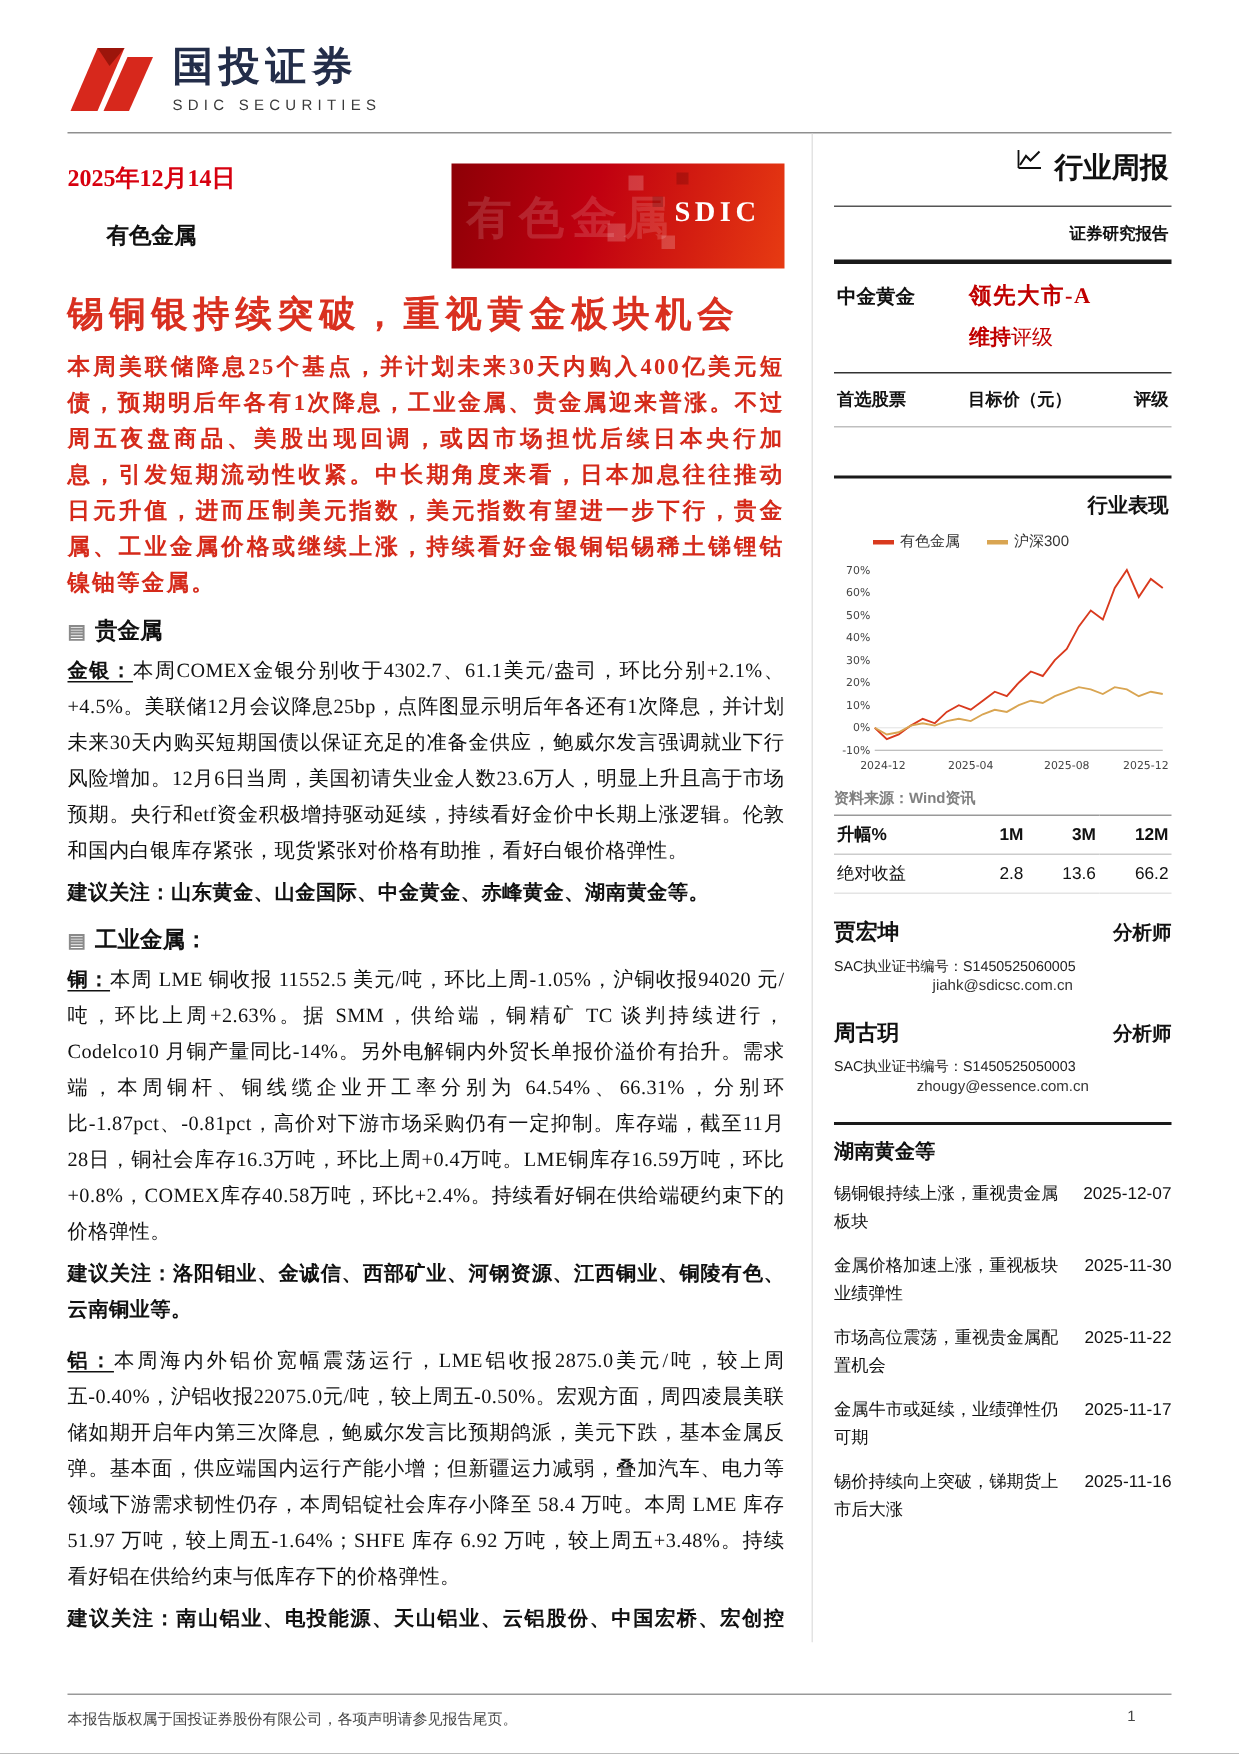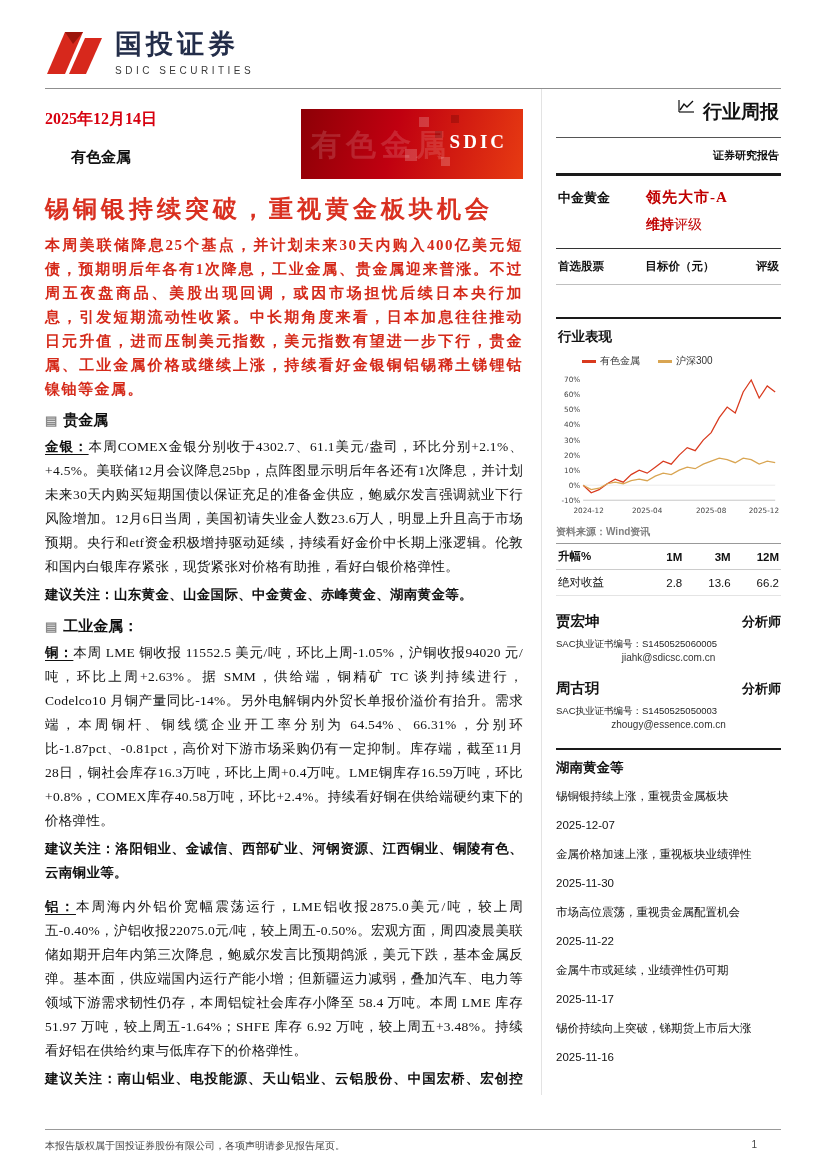--- a/index.html
+++ b/index.html
@@ -66,40 +66,40 @@
   .rating-row { display:flex; align-items:baseline; }
   .rating-label { width:88px; font-weight:bold; font-size:13px; }
   .rating-value { color:#c00000; font-weight:bold; font-size:15px; letter-spacing:1px;
                   font-family:"Liberation Serif", serif; }
   .rating-status { margin-left:88px; margin-top:9px; color:#c00000; font-size:14px;
                    font-family:"Liberation Serif", serif; }
   .rating-status .strong { font-weight:bold; }
   .stock-table { display:flex; justify-content:space-between; padding:10px 2px;
                  font-size:11.5px; font-weight:bold; border-bottom:1px solid #bfbfbf; }
   .perf { margin-top:32px; }
-  .perf-title { border-top:2px solid #1a1a1a; padding:9px 2px 4px; font-size:13.5px; font-weight:bold; }
+  .perf-title { border-top:2px solid #1a1a1a; padding:9px 2px 4px; font-size:13.5px; font-weight:bold;text-align:right; }
   .legend { display:flex; gap:18px; align-items:center; padding:4px 0 0 26px; font-size:10px; color:#333; }
   .legend .marker { display:inline-block; width:14px; height:3px; margin-right:4px; vertical-align:middle; }
   #perf-svg { width:100%; height:150px; display:block; }
   .ytick,.xtick { font-size:7.5px; fill:#444; font-family:"DejaVu Sans", sans-serif; }
   .source { font-size:10px; color:#808080; font-weight:bold; margin:7px 0 4px; }
   table.returns { width:100%; border-collapse:collapse; font-size:11.5px; margin-top:2px; }
   table.returns th, table.returns td { padding:5px 2px; text-align:right; }
   table.returns th:first-child, table.returns td:first-child { text-align:left; }
   table.returns thead th { font-weight:bold; border-top:1px solid #999; border-bottom:1px solid #ccc; }
   table.returns td { border-bottom:1px solid #e4e4e4; }
   .analyst { margin-top:16px; }
   .analyst-row { display:flex; justify-content:space-between; align-items:baseline; }
   .analyst-name { font-size:14.5px; font-weight:bold; font-family:"Liberation Serif", serif; }
   .analyst-role { font-size:13px; font-weight:bold; font-family:"Liberation Serif", serif; }
   .analyst-cert { font-size:9.5px; color:#222; margin-top:7px; }
   .analyst-email { font-size:10px; color:#333; margin-top:1px; text-align:center; }
   .related { margin-top:18px; border-top:2px solid #1a1a1a; padding-top:9px; }
   .related-title { font-size:13.5px; font-weight:bold; }
-  .report-item { display:flex; gap:10px; margin-top:10px; font-size:11.5px; line-height:19px;flex-direction:column; }
+  .report-item { display:flex; gap:10px; margin-top:10px; font-size:11.5px; line-height:19px; }
   .report-item .rtitle { flex:1; }
   .report-item .rdate { white-space:nowrap; }
 
   
   .footer { position:absolute; left:45px; right:45px; bottom:16px; background:#fff;
             border-top:1px solid #999; padding-top:9px; display:flex;
             justify-content:space-between; font-size:10px; color:#444;gap:42px; }
   .page-num { padding-right:24px; }
 </style>
 </head>

